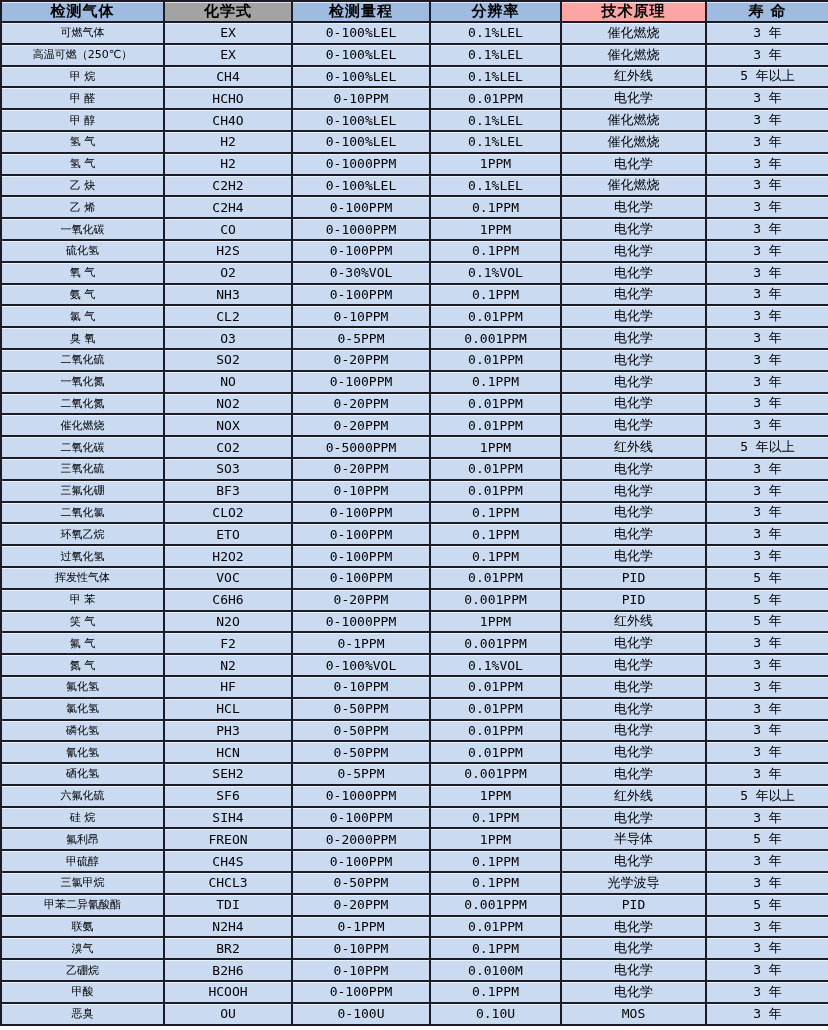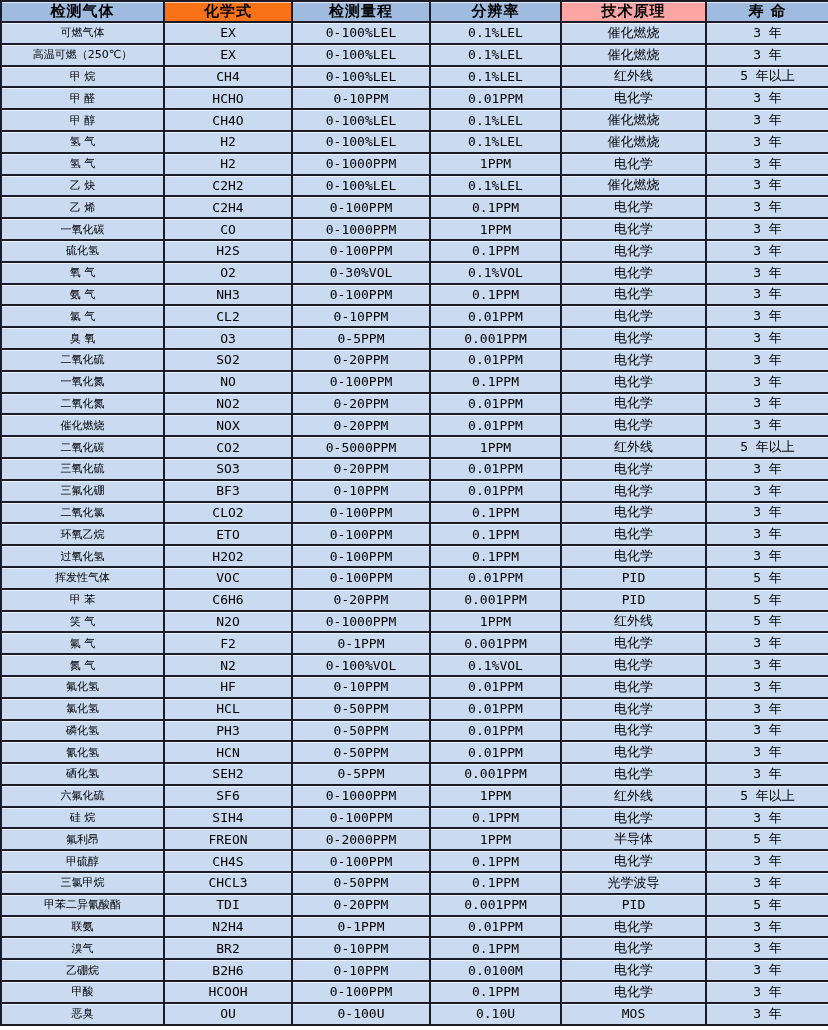--- a/index.html
+++ b/index.html
@@ -49,21 +49,21 @@
     <col style="width:163px">
     <col style="width:128px">
     <col style="width:138px">
     <col style="width:131px">
     <col style="width:145px">
     <col style="width:123px">
   </colgroup>
   <thead>
     <tr>
       <th style="background: rgb(159, 187, 223); font-family: Liberation Serif, serif;">检测气体</th>
-      <th style="background: #f97316;">化学式</th>
+      <th style="background: #a3a3a3;">化学式</th>
       <th style="background: rgb(159, 187, 223);">检测量程</th>
       <th style="background: rgb(159, 187, 223);">分辨率</th>
       <th style="background: #fca5a5;">技术原理</th>
       <th style="background: rgb(159, 187, 223);">寿 命</th>
     </tr>
   </thead>
   <tbody>
       <tr>
         <td class="gas">可燃气体</td>
         <td>EX</td>

